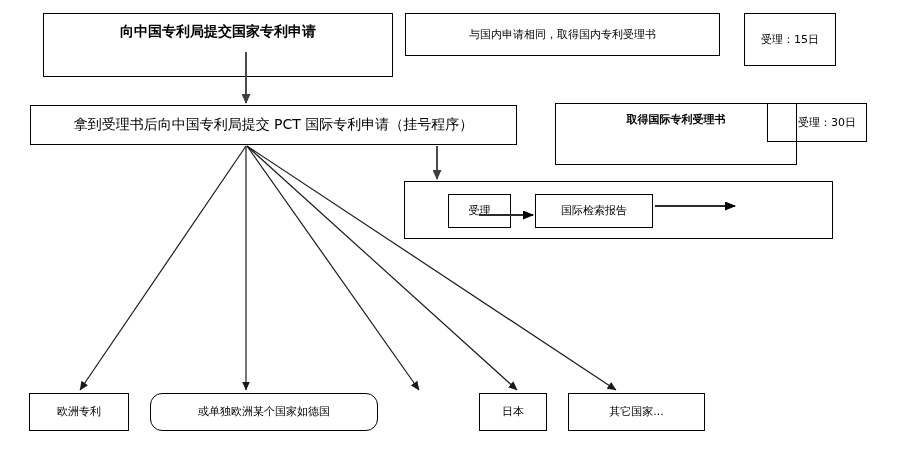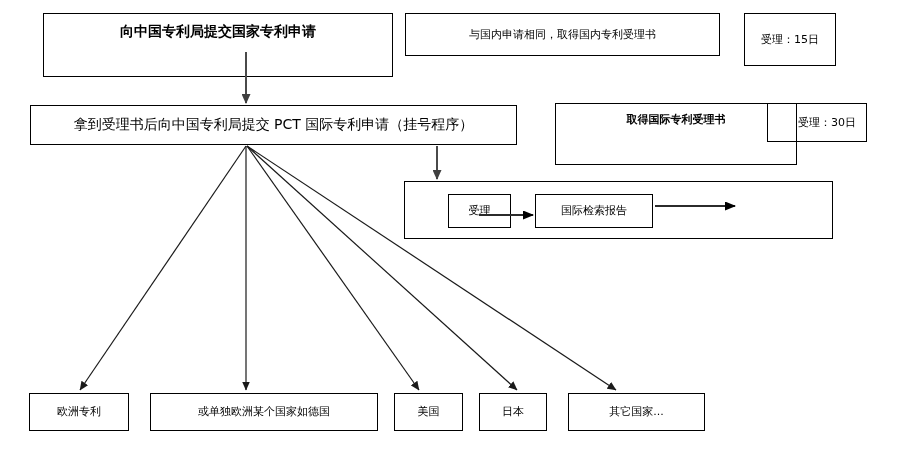--- a/index.html
+++ b/index.html
@@ -87,27 +87,24 @@
 
   <div class="box fs13" style="left:535px; top:194px; width:118px; height:34px;">
     <span>国际检索报告</span>
   </div>
 
 
   <div class="box fs13" style="left:29px; top:393px; width:100px; height:38px;">
     <span>欧洲专利</span>
   </div>
 
-  <div class="box fs13" style="left:150px; top:393px; width:228px; height:38px;">
+  <div class="box fs13" style="left:150px; top:393px; width:228px; height:38px;border-radius:12px;">
     <span>或单独欧洲某个国家如德国</span>
   </div>
 
-  <div class="box fs13" style="left:394px; top:393px; width:69px; height:38px;">
-    <span>美国</span>
-  </div>
 
   <div class="box fs13" style="left:479px; top:393px; width:68px; height:38px;">
     <span>日本</span>
   </div>
 
   <div class="box fs13" style="left:568px; top:393px; width:137px; height:38px;">
     <span>其它国家...</span>
   </div>
 
 

